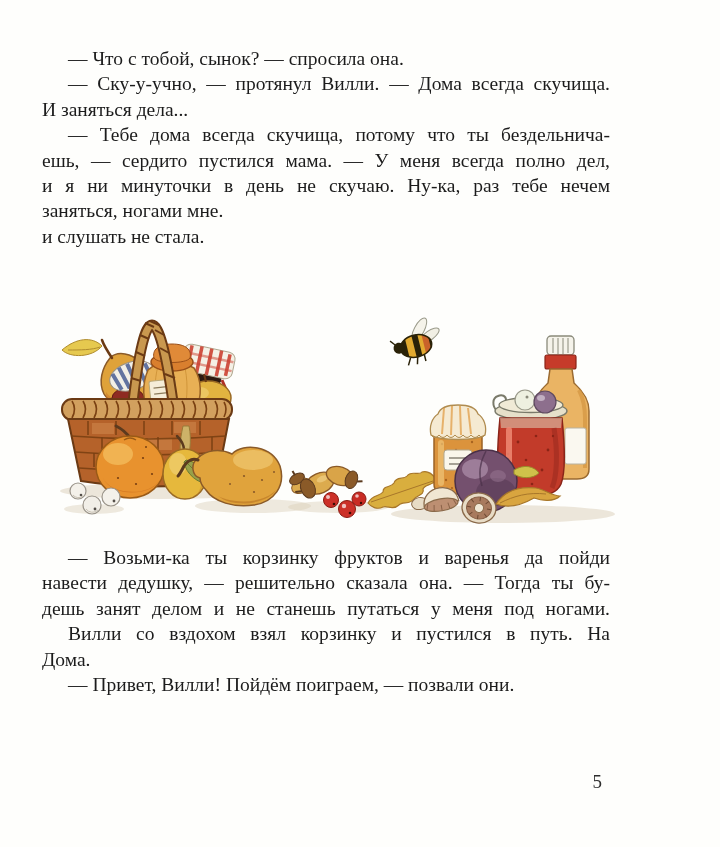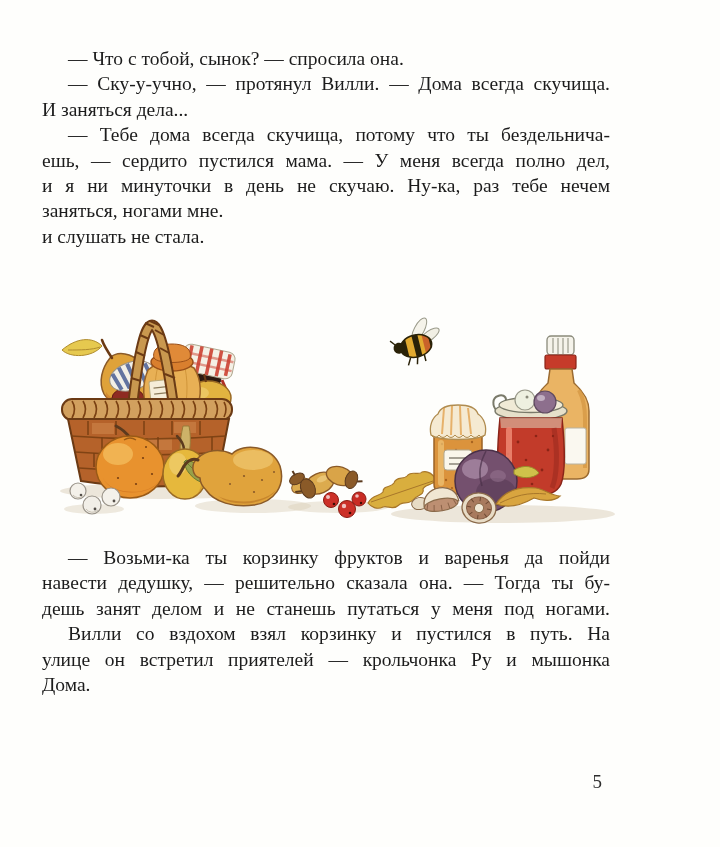--- a/index.html
+++ b/index.html
@@ -322,20 +322,22 @@
   </svg>
 
   <div class="tblock" id="block2">
     <div>
       <div class="ln first">— Возьми-ка ты корзинку фруктов и варенья да пойди</div>
       <div class="ln">навести дедушку, — решительно сказала она. — Тогда ты бу-</div>
       <div class="ln">дешь занят делом и не станешь путаться у меня под ногами.</div>
     </div>
     <div>
       <div class="ln first">Вилли со вздохом взял корзинку и пустился в путь. На</div>
-      <div class="ln">улице он встретил приятелей — крольчонка Ру и мышонка</div>
       <div class="ln end">Дома.</div>
     </div>
+    <div>
+      <div class="ln first end">— Привет, Вилли! Пойдём поиграем, — позвали они.</div>
+    </div>
   </div>
 
   <div class="pagenum">5</div>
 
 </div>
 
 </body></html>

